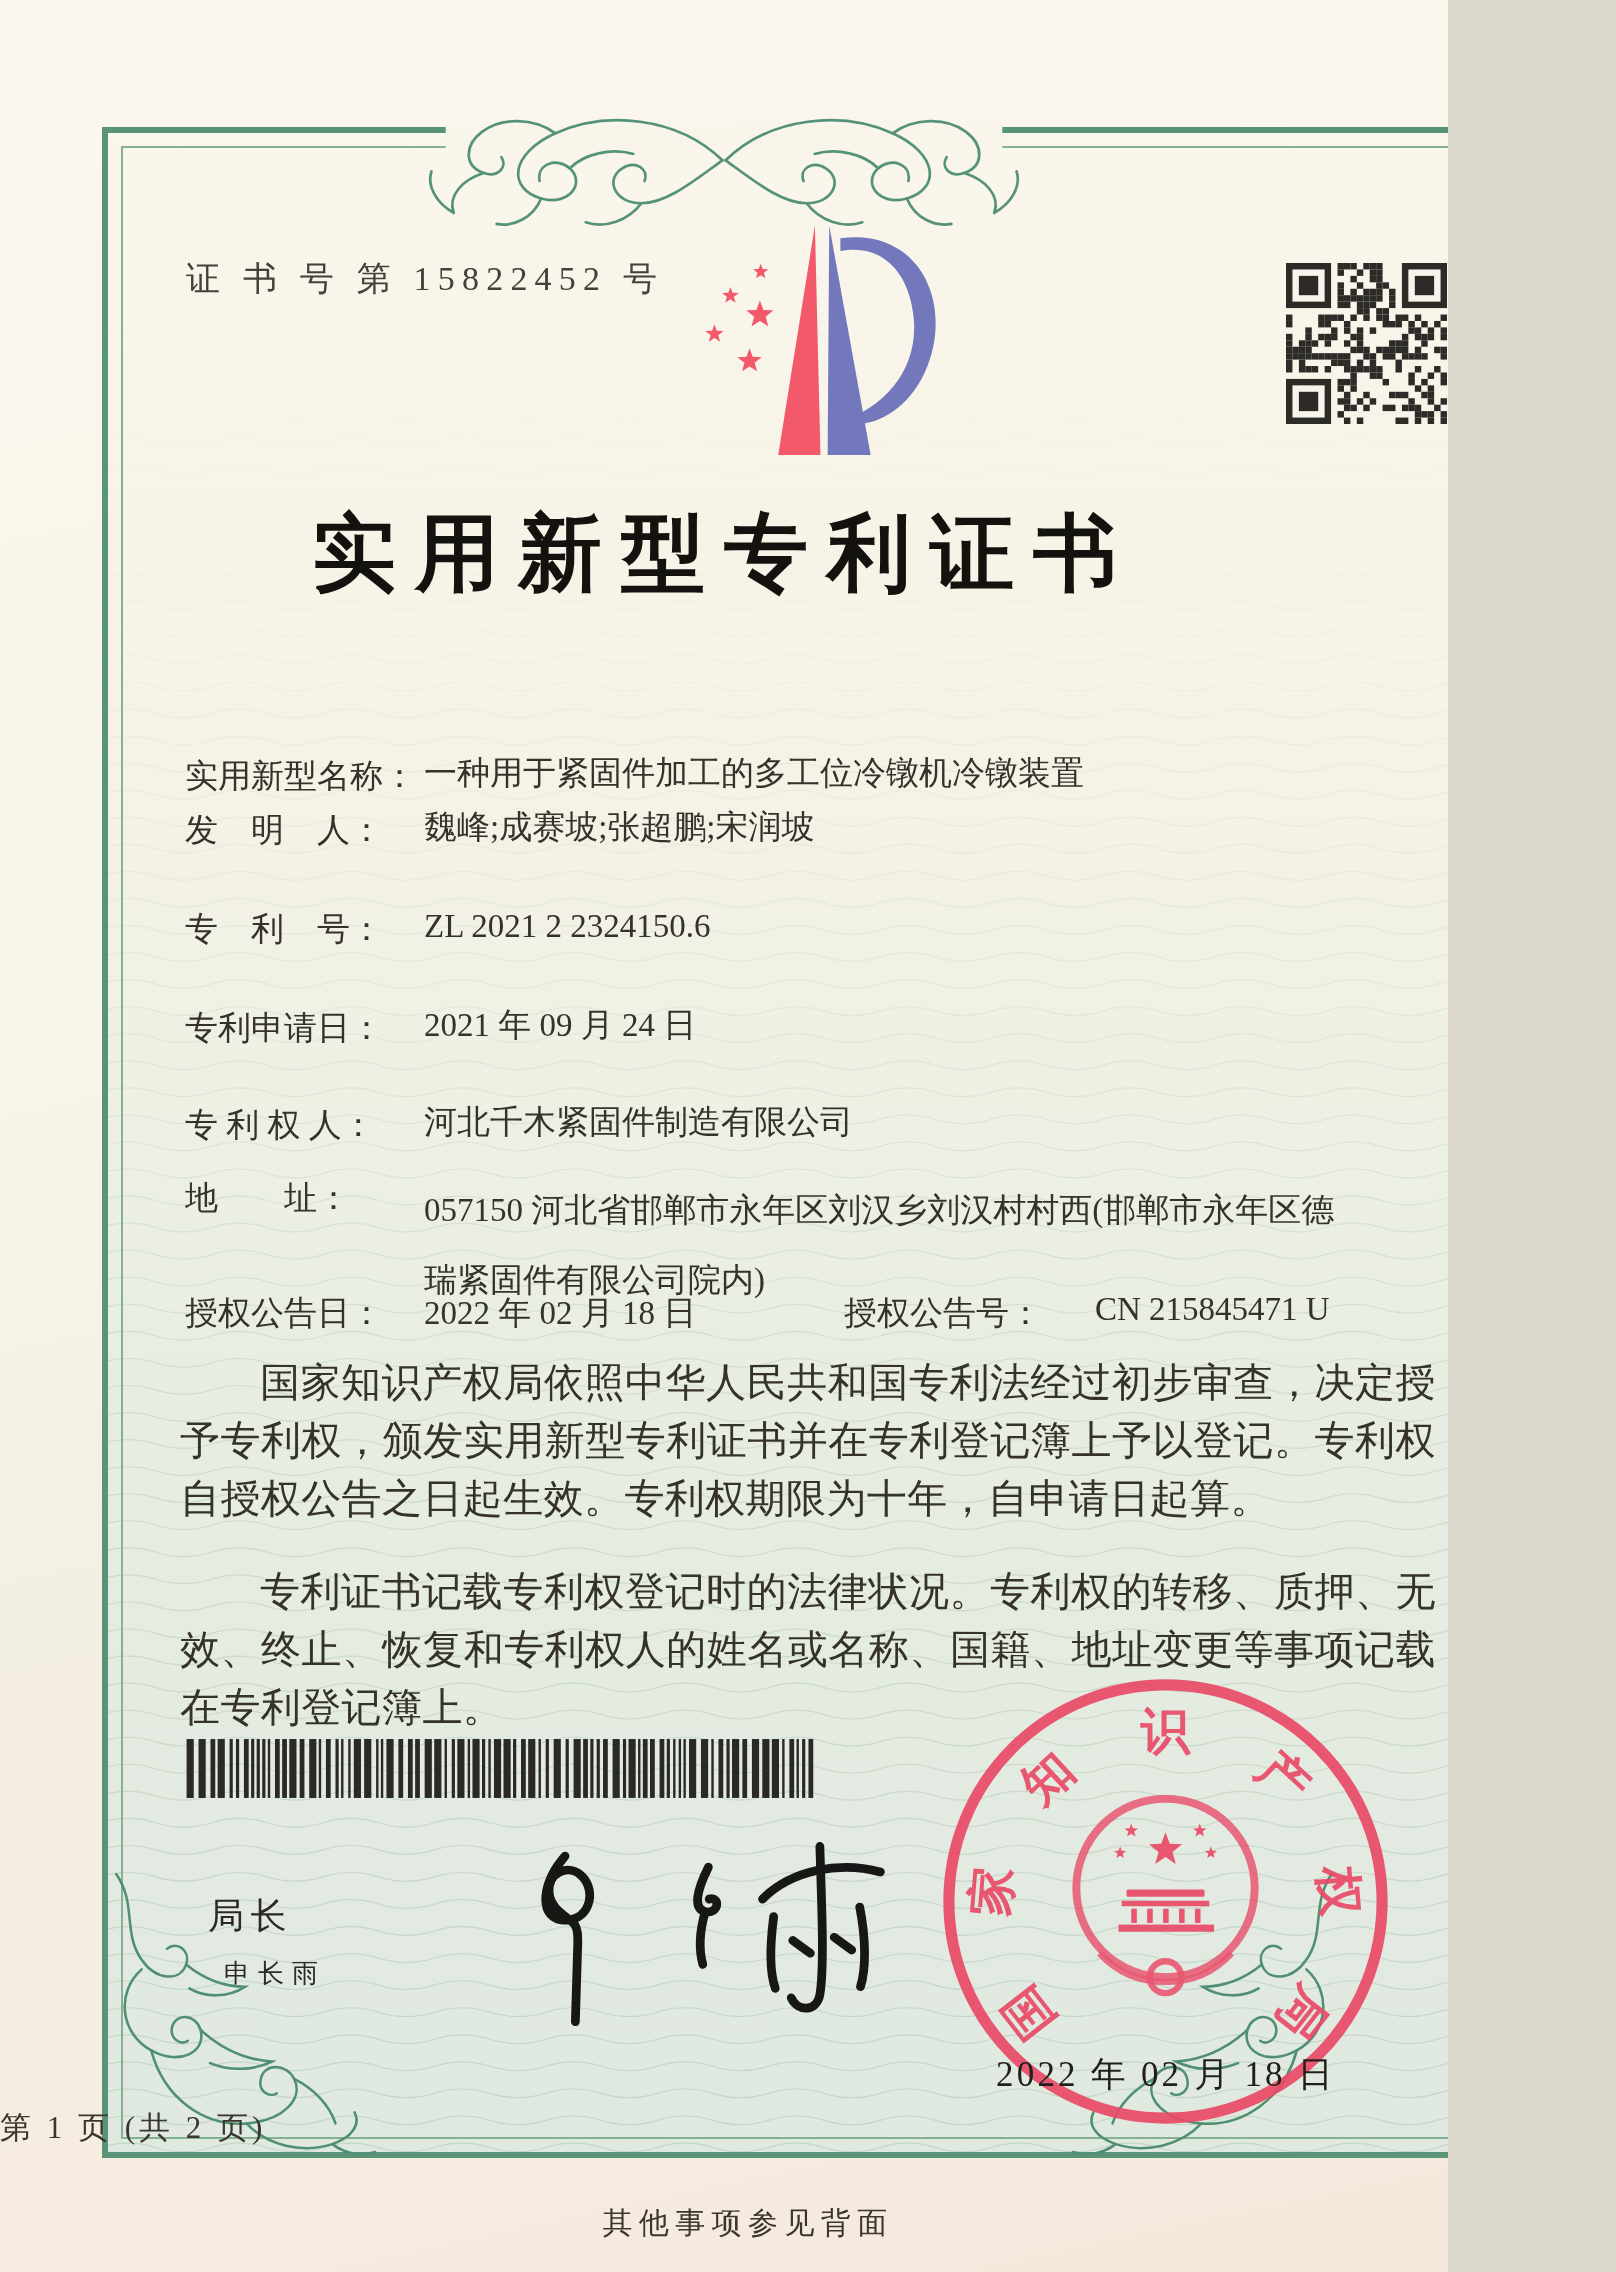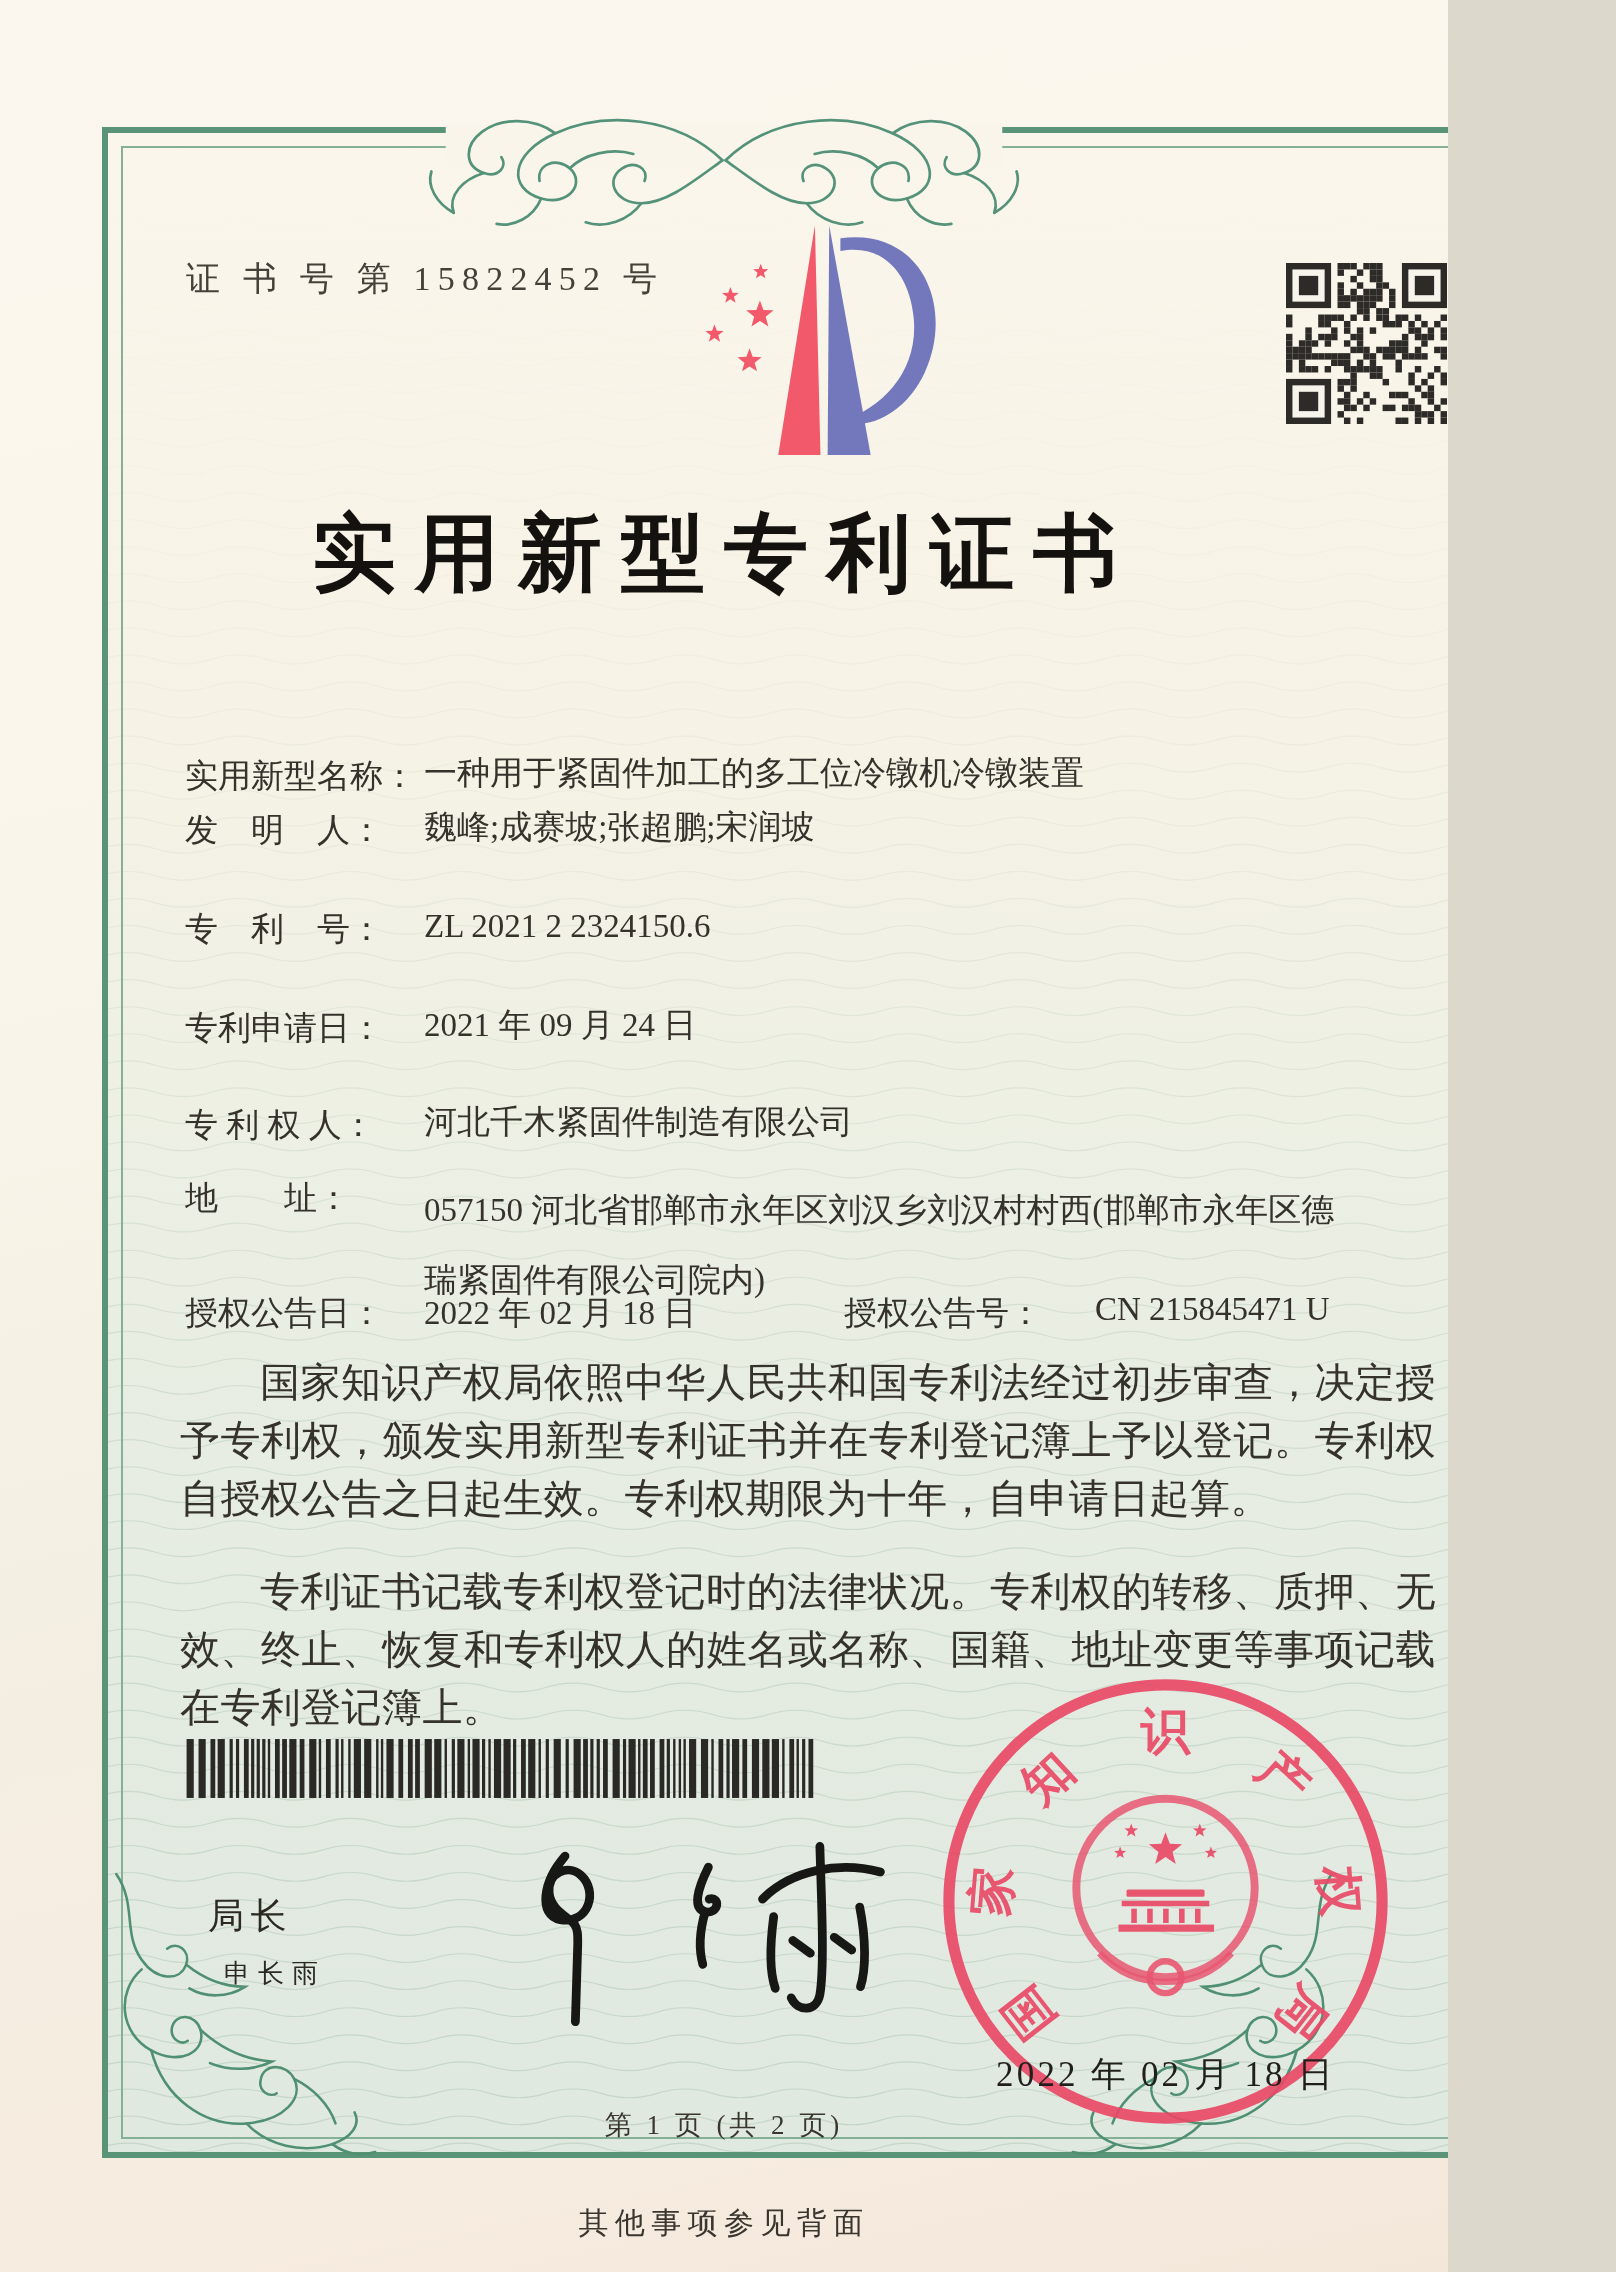--- a/index.html
+++ b/index.html
@@ -48,22 +48,22 @@
   .paras p{margin:0 0 35px 0;text-indent:2em;}
 
   .barcode{position:absolute;left:185px;top:1739px;}
   .commissioner-title{position:absolute;left:208px;top:1892px;font-size:36px;letter-spacing:6.4px;color:#2c2923;}
   .commissioner-name{position:absolute;left:204px;top:1956px;font-size:26px;letter-spacing:8px;color:#2c2923;margin-left:20px;}
   .signature{position:absolute;left:471px;top:1821px;}
   .seal{position:absolute;left:929px;top:1665px;opacity:.92;}
   .seal-char{font-size:62px;font-weight:bold;fill:#e94a67;text-anchor:middle;dominant-baseline:middle;
     font-family:"Liberation Serif",serif;}
   .seal-date{position:absolute;left:996px;top:2051px;font-size:35px;color:#211f1b;letter-spacing:3.2px;z-index:6;}
-  .page-num{position:absolute;left:0;width:100%;top:2107px;text-align:center;font-size:27px;letter-spacing:4px;color:#3a362f;}
-  .footer-note{position:absolute;left:0;width:100%;top:2203px;text-align:center;font-size:30px;letter-spacing:6.4px;color:#3a362f;}
+  .page-num{position:absolute;left:0;width:100%;top:2107px;text-align:left;font-size:31px;letter-spacing:4px;color:#3a362f;}
+  .footer-note{position:absolute;left:0;width:100%;top:2203px;text-align:center;font-size:30px;letter-spacing:6.4px;color:#3a362f;padding-left:24px;}
   .orn path{fill:none;stroke:#55927a;stroke-width:3.4;stroke-linecap:round;}
   .fl path{fill:none;stroke:#4f8f72;stroke-width:3.2;stroke-linecap:round;}
 </style>
 </head>
 <body>
 
 <div class="page">
 
   <div class="inner-bg"></div>
   <div class="waves-wrap">

